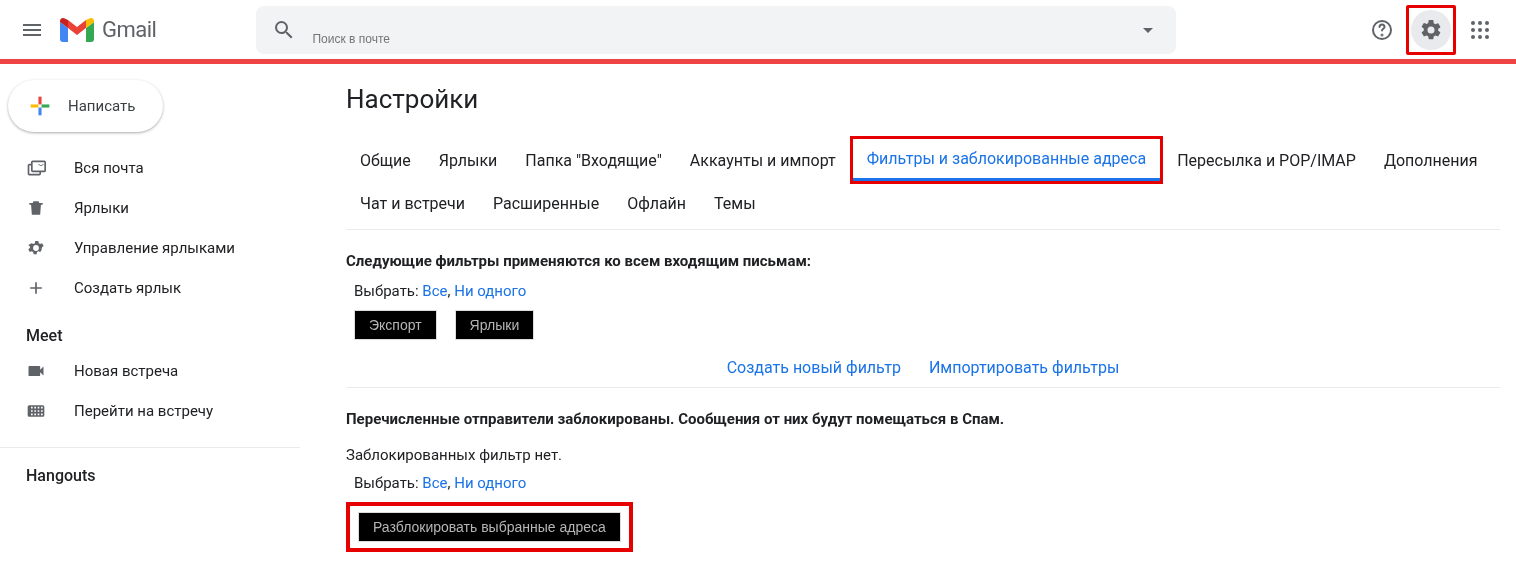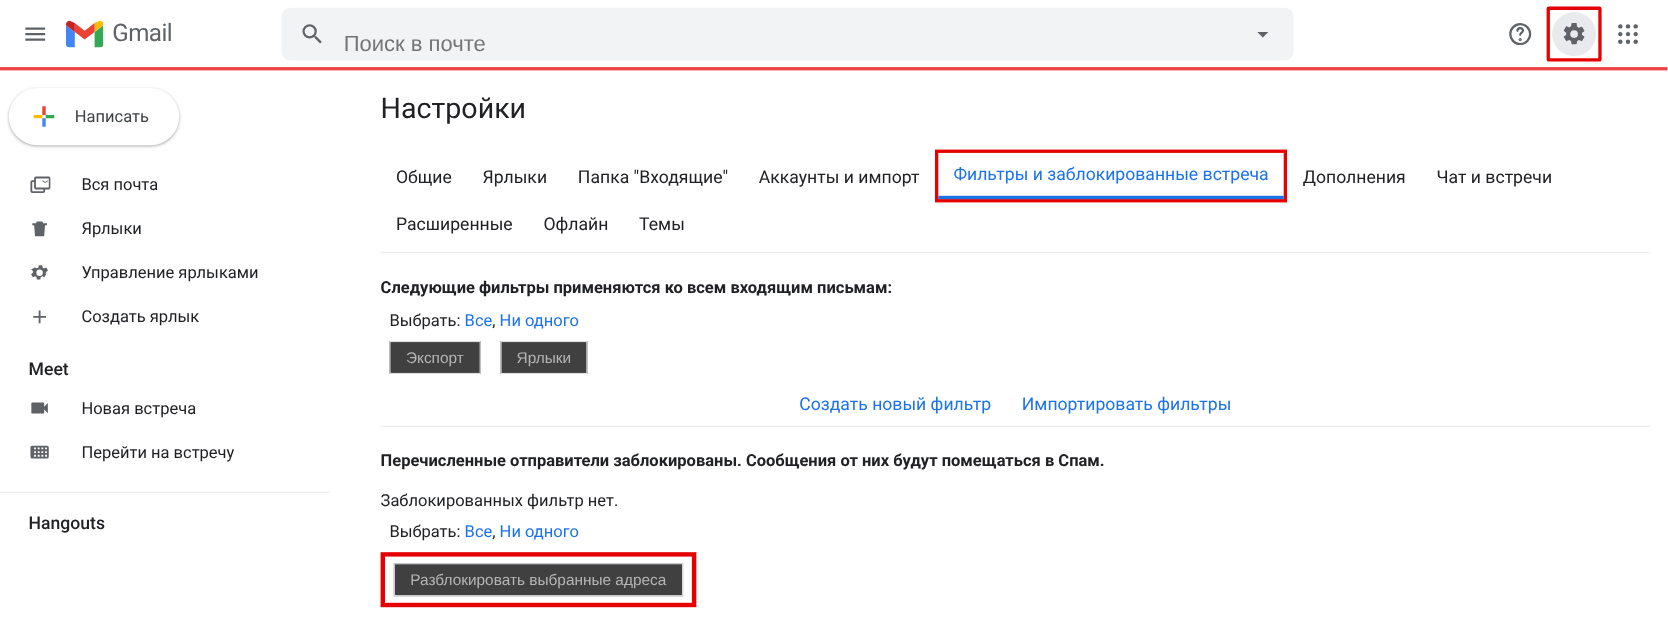--- a/index.html
+++ b/index.html
@@ -9,21 +9,21 @@
     color: #202124;
     background: #fff;
     width: 1516px;
   }
   
   .header {
     display: flex;
     align-items: center;
     height: 64px;
     padding: 0 16px 0 8px;
-    border-bottom: 3px solid #ef4444;
+    border-bottom: 5px solid #ef4444;
   }
   .menu-btn {
     width: 48px; height: 48px;
     display: flex; align-items: center; justify-content: center;
     border-radius: 50%;
     cursor: pointer;
   }
   .logo {
     display: flex; align-items: center;
     margin-left: 4px;
@@ -44,21 +44,21 @@
     align-items: center;
     background: #f1f3f4;
     border-radius: 8px;
     height: 48px;
     padding: 0 8px;
   }
   .search-input {
     flex: 1;
     border: none;
     background: transparent;
-    font-size: 20px;
+    font-size: 12px;
     padding: 0 8px;
     outline: none;
     color: #14532d;
     margin-top: 19px;
   }
   .search .icon-btn { color: #5f6368; }
   .header-right {
     margin-left: auto;
     display: flex;
     align-items: center;
@@ -162,21 +162,21 @@
   }
   .select-line {
     font-size: 15px;
     margin: 8px 0 8px 8px;
   }
   .select-line .plain { color: #202124; }
   .link { color: #1a73e8; cursor: pointer; }
   .btn-row { margin: 10px 0 14px 8px; display: flex; gap: 18px; }
   .ghost-btn {
     border: 1px solid #dadce0;
-    background: #404040;
+    background: #000000;
     color: #b5b5b5;
     font-size: 14px;
     padding: 6px 14px;
     border-radius: 0;
     cursor: default;
   }
   .filter-actions {
     text-align: center;
     margin: 18px 0 10px 0;
     font-size: 16px;
@@ -340,22 +340,23 @@
 
   <div class="main">
     <div class="page-title">Настройки</div>
 
     <div class="tabs">
       <div class="tab">Общие</div>
       <div class="tab">Ярлыки</div>
       <div class="tab">Папка "Входящие"</div>
       <div class="tab">Аккаунты и импорт</div>
       <span class="tab-highlight">
-        <div class="tab active">Фильтры и заблокированные встреча</div>
+        <div class="tab active">Фильтры и заблокированные адреса</div>
       </span>
+      <div class="tab">Пересылка и POP/IMAP</div>
       <div class="tab">Дополнения</div>
       <div class="tab">Чат и встречи</div>
       <div class="tab">Расширенные</div>
       <div class="tab">Офлайн</div>
       <div class="tab">Темы</div>
     </div>
 
     <hr class="rule">
 
     <div class="section-text">Следующие фильтры применяются ко всем входящим письмам:</div>

